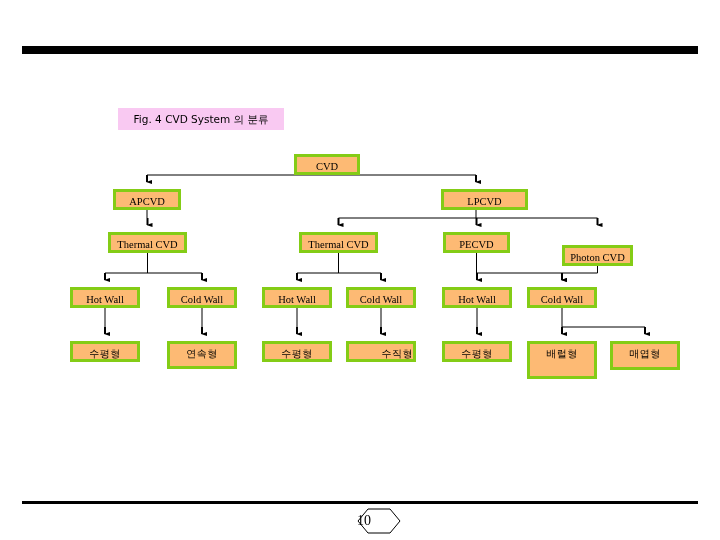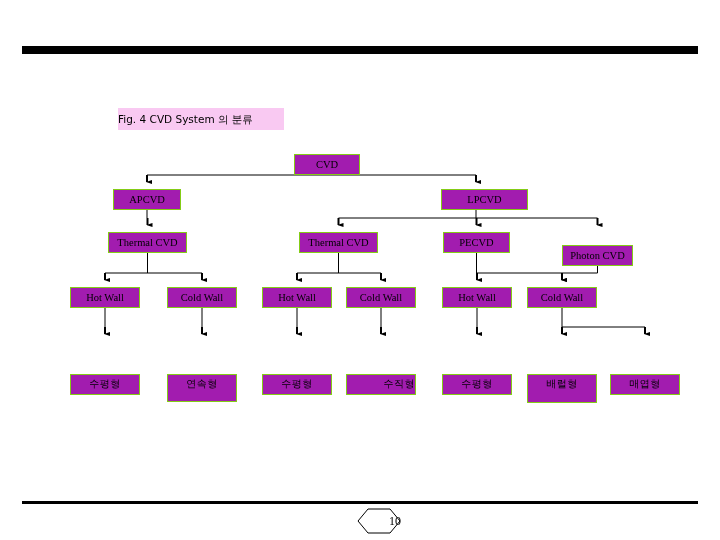--- a/index.html
+++ b/index.html
@@ -41,21 +41,21 @@
     width: 166px;
     height: 22px;
     background: #f9c9f2;
   }
   .title-text {
     position: absolute;
     left: 0; top: 0;
     width: 166px;
     height: 22px;
     line-height: 22px;
-    text-align: left;
+    text-align: center;
     font-family: "DejaVu Sans", "Liberation Sans", sans-serif;
     font-size: 10.5px;
     color: #000000;
     white-space: nowrap;
   }
 
   
   .diagram {
     position: absolute;
     left: 0;
@@ -65,36 +65,35 @@
   }
   .diagram svg {
     position: absolute;
     left: 0; top: 0;
   }
 
   
   .node {
     position: absolute;
     box-sizing: border-box;
-    border: 1px solid #84cc16;
-    background: #a21caf;
+    border: 3px solid #84cc16;
+    background: #fdba74;
     text-align: center;
     white-space: nowrap;
     color: #000000;
     overflow: hidden;
   }
   .node.latin {
     font-family: "Liberation Serif", "DejaVu Serif", serif;
     font-size: 10.5px;
   }
   .node.hangul {
-    font-family: Liberation Mono, monospace;
+    font-family: Liberation Sans, sans-serif;
     font-size: 10px;
     letter-spacing: 0.5px;
-    margin-top: 33px;
   }
 
   
   .bottom-rule {
     position: absolute;
     left: 22px;
     top: 501px;
     width: 676px;
     height: 3px;
     background: #000000;
@@ -105,23 +104,23 @@
     top: 508px;
     width: 44px;
     height: 26px;
   }
   .page-hex .num {
     position: absolute;
     left: 0; top: 0;
     width: 44px;
     height: 26px;
     line-height: 26px;
-    text-align: right;
+    text-align: left;
     font-family: "Liberation Serif", "DejaVu Serif", serif;
-    font-size: 12px;
+    font-size: 14px;
     color: #000000;
   }
   .site {
     position: absolute;
     left: 540px;
     top: 512px;
     width: 160px;
     text-align: left;
     font-family: "DejaVu Sans", "Liberation Sans", sans-serif;
     font-size: 10px;
@@ -200,22 +199,22 @@
       <div class="node latin" style="left: 167px; top: 287px; width: 70px; height: 21px; line-height: 19px;">Cold Wall</div>
       <div class="node latin" style="left: 262px; top: 287px; width: 70px; height: 21px; line-height: 19px;">Hot Wall</div>
       <div class="node latin" style="left: 346px; top: 287px; width: 70px; height: 21px; line-height: 19px;">Cold Wall</div>
       <div class="node latin" style="left: 442px; top: 287px; width: 70px; height: 21px; line-height: 19px;">Hot Wall</div>
       <div class="node latin" style="left: 527px; top: 287px; width: 70px; height: 21px; line-height: 19px;">Cold Wall</div>
       <div class="node hangul" style="left: 70px; top: 341px; width: 70px; height: 21px; line-height: 19px;">수평형</div>
       <div class="node hangul" style="left: 167px; top: 341px; width: 70px; height: 28px; line-height: 19px;">연속형</div>
       <div class="node hangul" style="left: 262px; top: 341px; width: 70px; height: 21px; line-height: 19px;">수평형</div>
       <div class="node hangul" style="left: 346px; top: 341px; width: 70px; height: 21px; line-height: 19px; text-align: right;">수직형</div>
       <div class="node hangul" style="left: 442px; top: 341px; width: 70px; height: 21px; line-height: 19px;">수평형</div>
-      <div class="node hangul" style="left: 527px; top: 341px; width: 70px; height: 29px; line-height: 19px;">배럴형</div>
-      <div class="node hangul" style="left: 610px; top: 341px; width: 70px; height: 21px; line-height: 19px;">매엽형</div>
+      <div class="node hangul" style="left: 527px; top: 341px; width: 70px; height: 38px; line-height: 19px;">배럴형</div>
+      <div class="node hangul" style="left: 610px; top: 341px; width: 70px; height: 29px; line-height: 19px;">매엽형</div>
     </div>
 
   <div class="bottom-rule"></div>
 
   <div class="page-hex">
     <svg width="44" height="26" viewBox="0 0 44 26">
       <polygon points="11,1 33,1 43,13 33,25 11,25 1,13" fill="#ffffff" stroke="#000000" stroke-width="1"></polygon>
     </svg>
     <div class="num">10</div>
   </div>

